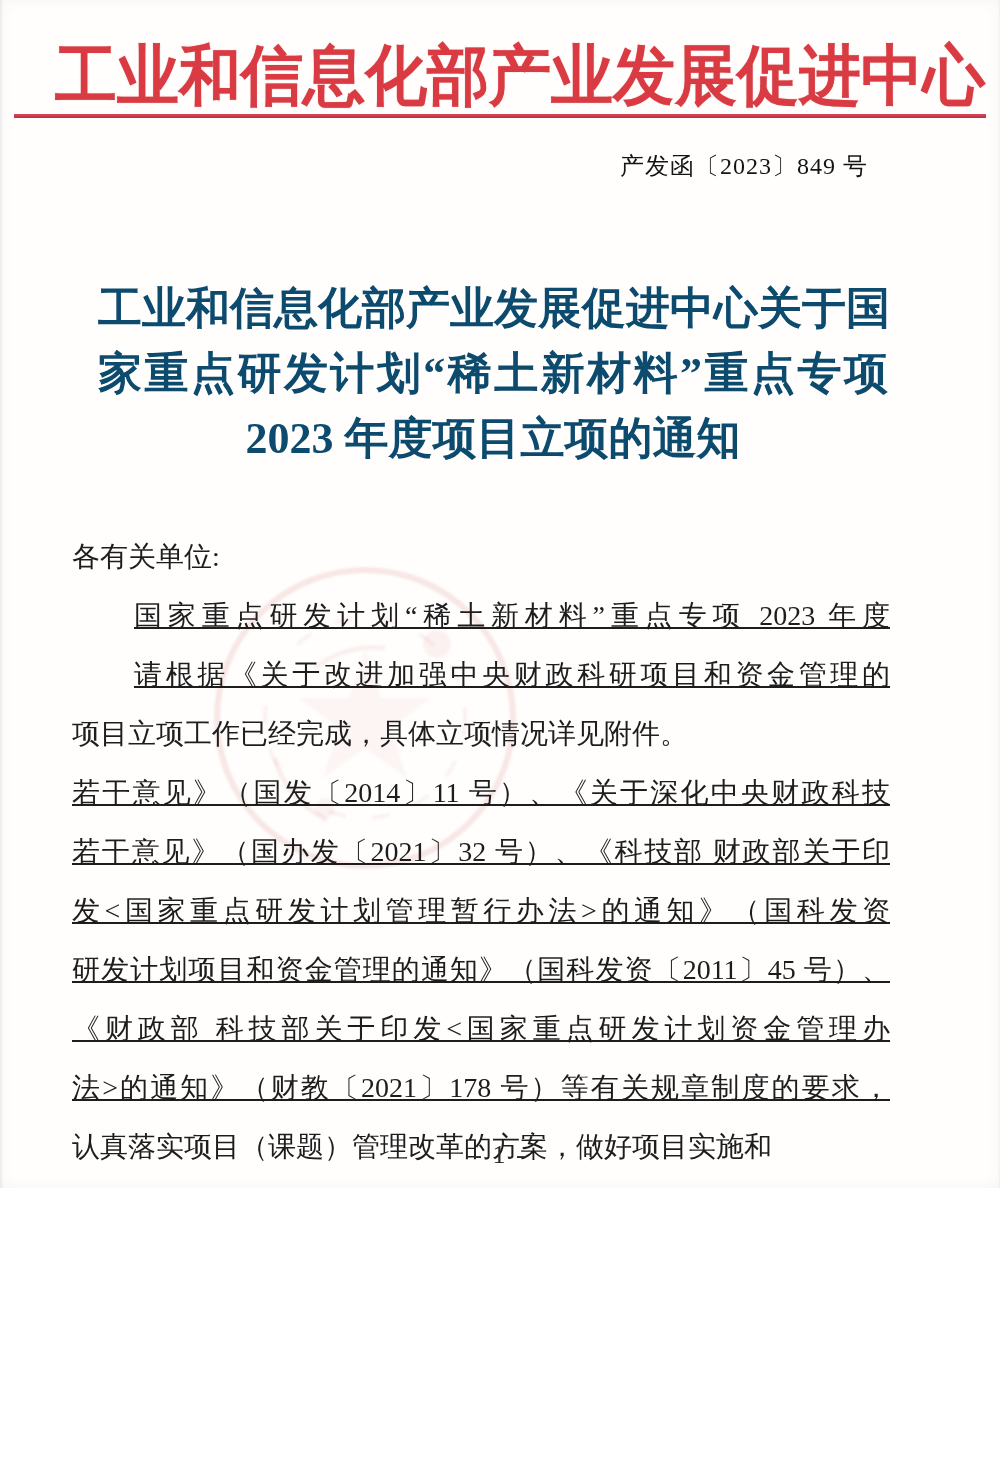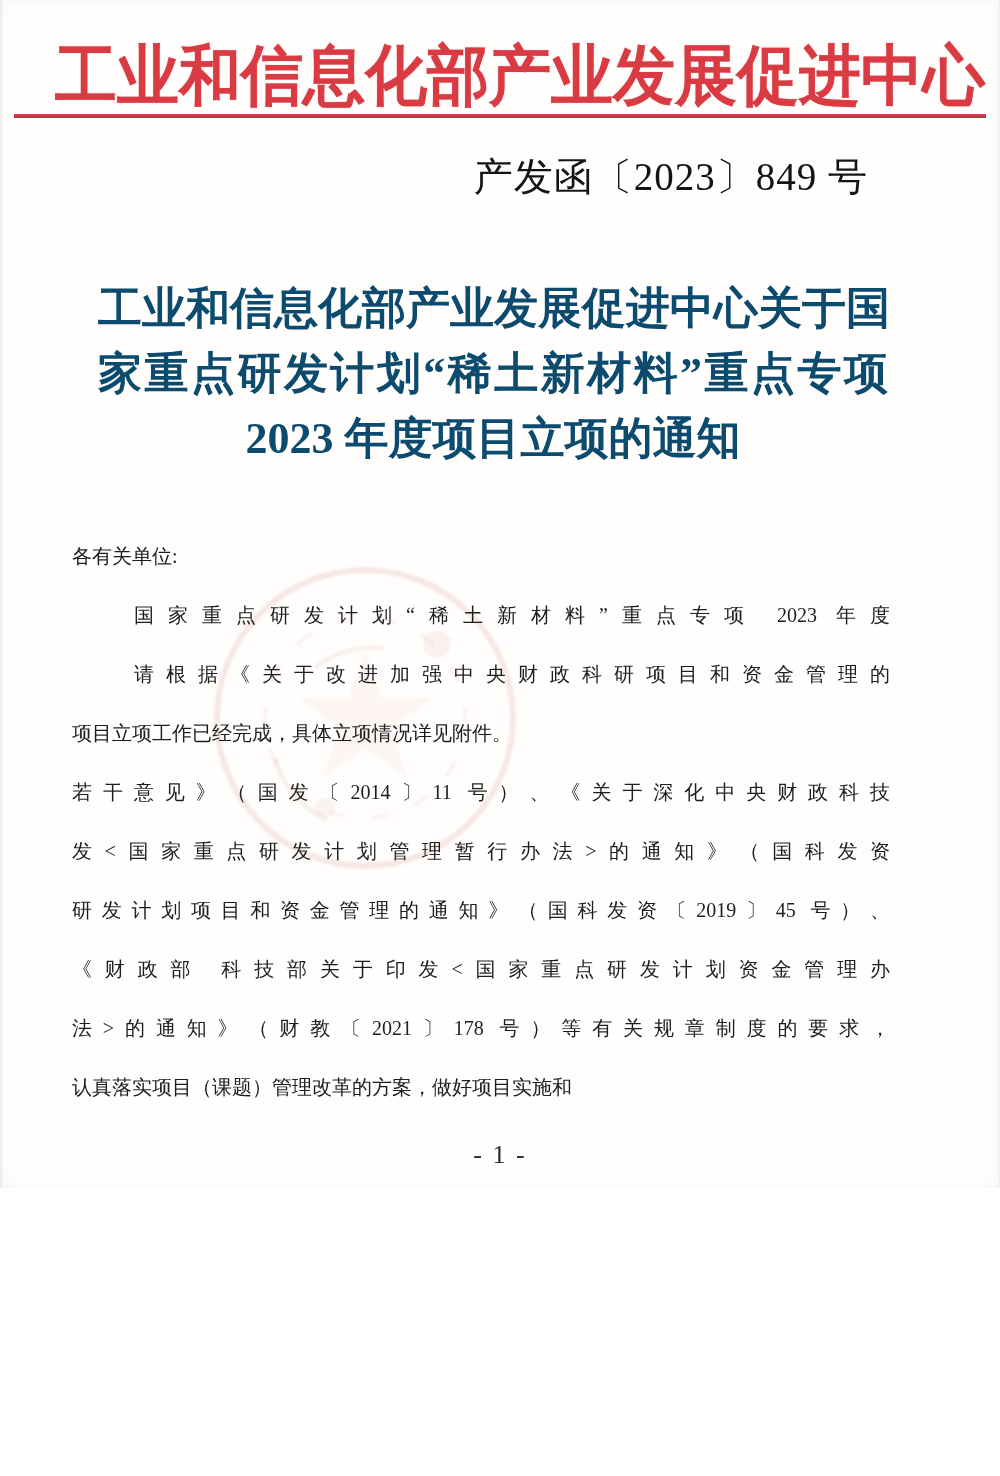--- a/index.html
+++ b/index.html
@@ -44,21 +44,21 @@
     left: 14px;
     width: 972px;
     height: 4px;
     background: linear-gradient(180deg, #d8495c 0%, #b82f3c 100%);
   }
 
   .doc-number {
     position: absolute;
     top: 150px;
     right: 132px;
-    font-size: 39px;
+    font-size: 24px;
     color: #141414;
     letter-spacing: 1px;
     white-space: nowrap;
   }
 
   
   .doc-title {
     position: absolute;
     top: 276px;
     left: 98px;
@@ -79,30 +79,31 @@
   }
 
   
   .body-text {
     position: absolute;
     top: 527px;
     left: 72px;
     width: 818px;
   }
   .body-line {
-    font-size: 20px;
+    font-size: 28px;
     line-height: 59px;
     height: 59px;
     color: #1d1d1d;
     white-space: nowrap;
   }
   .body-line.justify {
     text-align: justify;
     text-align-last: justify;
     white-space: normal;
+    text-decoration: underline;
   }
   .body-line.indent {
     padding-left: 62px;
   }
 
   
   .seal {
     position: absolute;
     left: 205px;
     top: 558px;
@@ -151,22 +152,23 @@
       <circle cx="120" cy="250" r="10" fill="#c24b42" fill-opacity="0.06"></circle>
     </svg>
   </div>
 
   <div class="body-text">
       <div class="body-line">各有关单位:</div>
       <div class="body-line justify indent">国家重点研发计划“稀土新材料”重点专项 2023 年度</div>
       <div class="body-line justify indent">请根据《关于改进加强中央财政科研项目和资金管理的</div>
       <div class="body-line">项目立项工作已经完成，具体立项情况详见附件。</div>
       <div class="body-line justify">若干意见》（国发〔2014〕11 号）、《关于深化中央财政科技</div>
+      <div class="body-line justify">若干意见》（国办发〔2021〕32 号）、《科技部 财政部关于印</div>
       <div class="body-line justify">发&lt;国家重点研发计划管理暂行办法&gt;的通知》（国科发资</div>
-      <div class="body-line justify">研发计划项目和资金管理的通知》（国科发资〔2019〕45 号）、</div>
+      <div class="body-line justify">研发计划项目和资金管理的通知》（国科发资〔2011〕45 号）、</div>
       <div class="body-line justify">《财政部 科技部关于印发&lt;国家重点研发计划资金管理办</div>
       <div class="body-line justify">法&gt;的通知》（财教〔2021〕178 号）等有关规章制度的要求，</div>
       <div class="body-line">认真落实项目（课题）管理改革的方案，做好项目实施和</div>
     </div>
 
   <div class="page-number">- 1 -</div>
 
 </div>
 
 </body></html>

